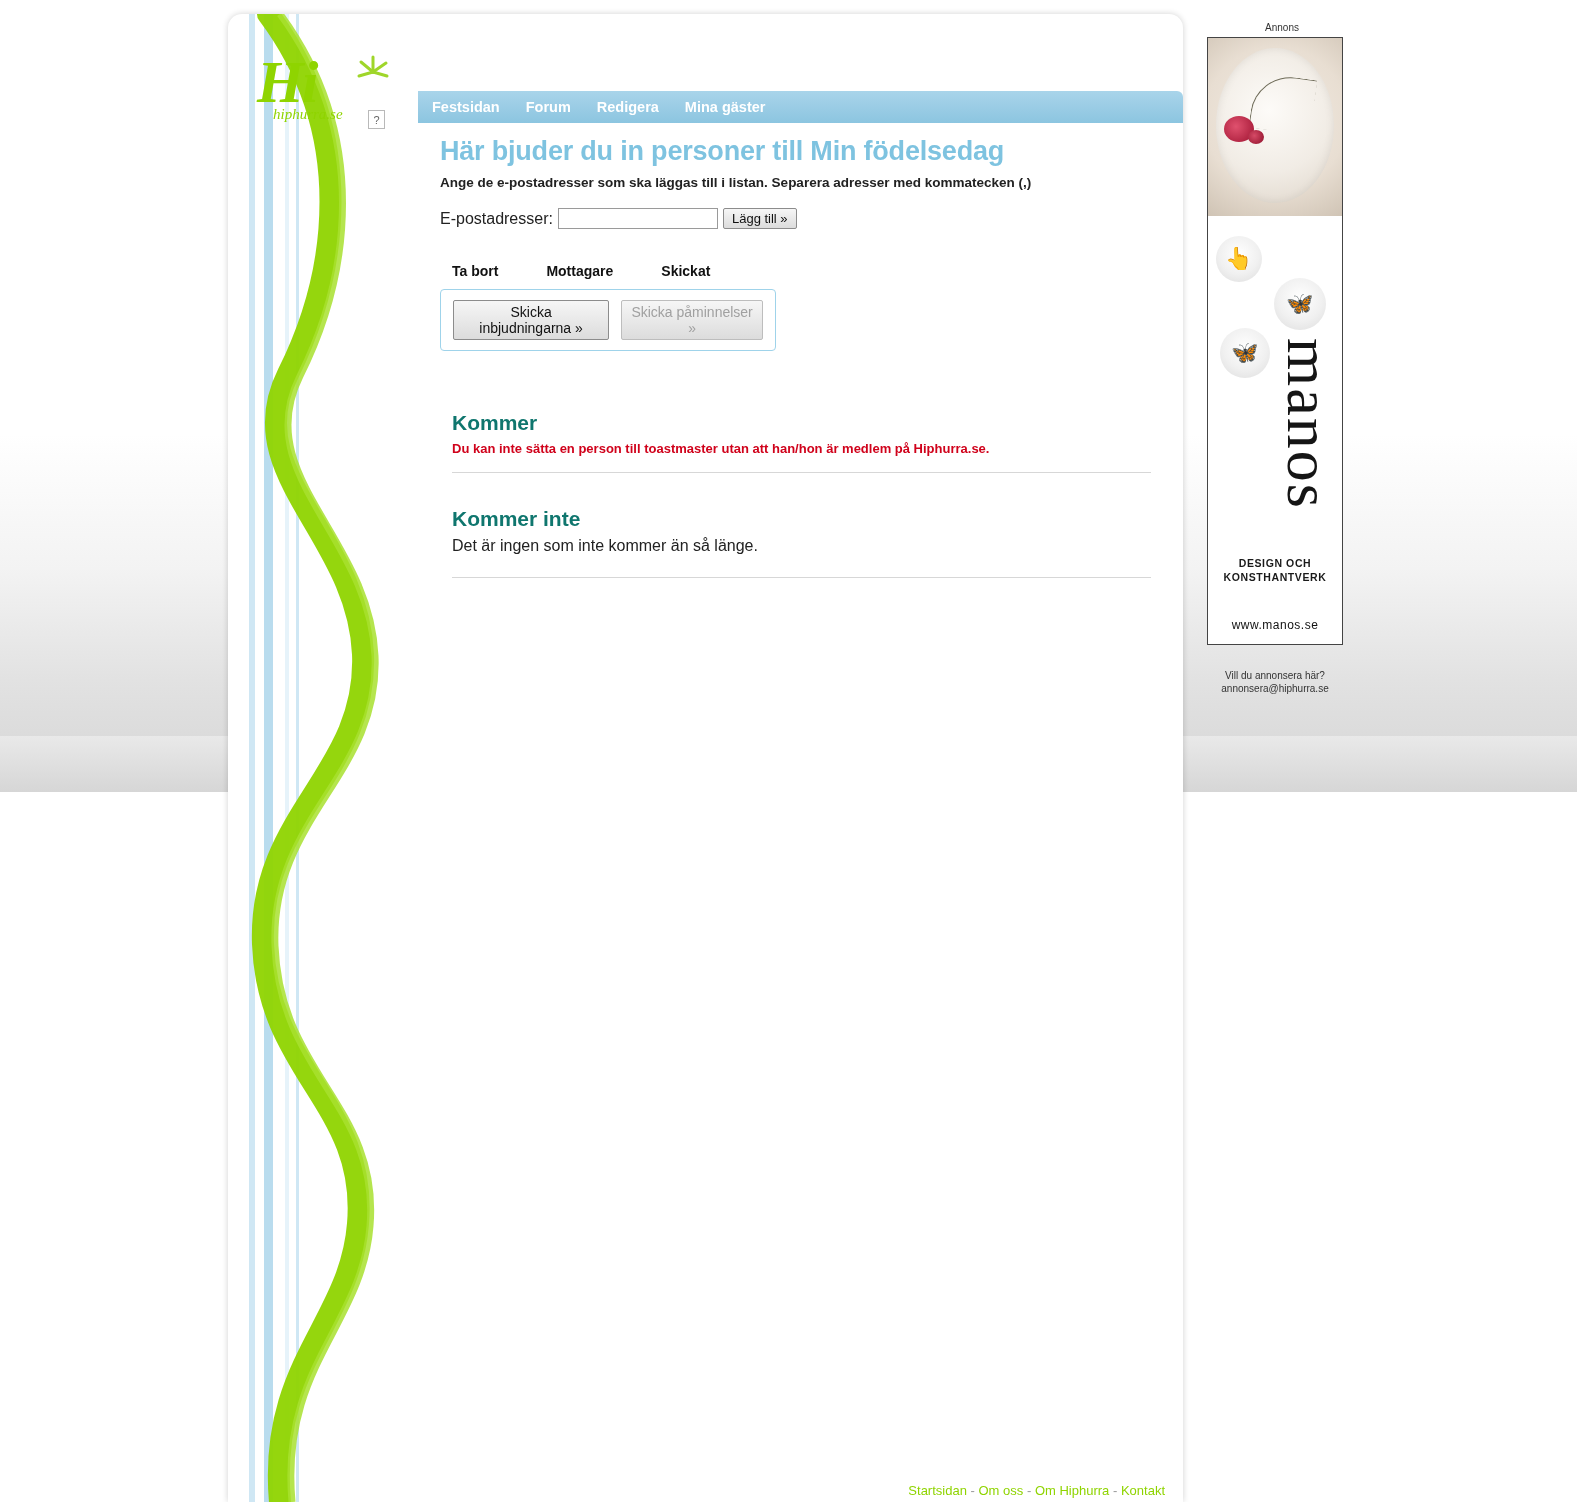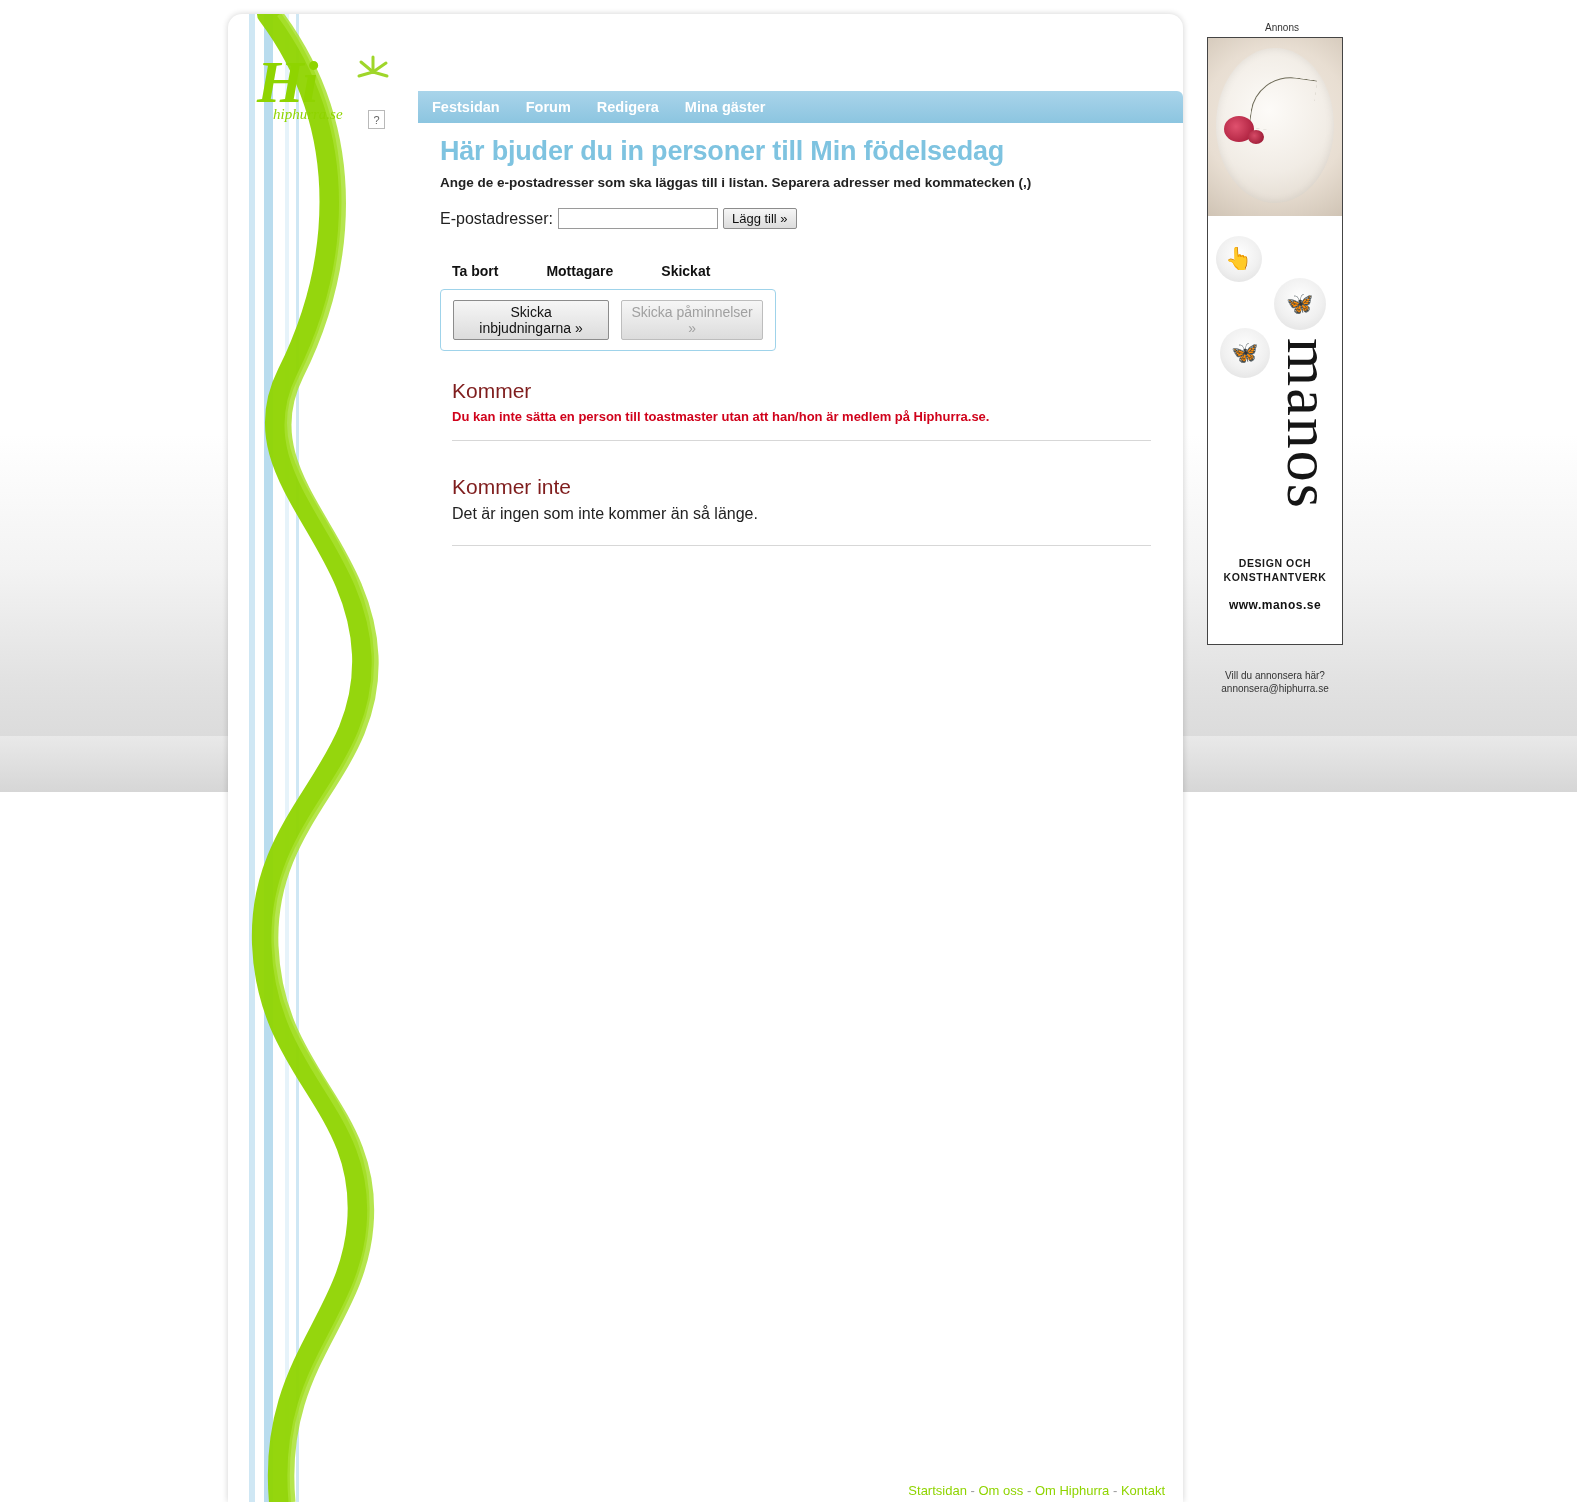--- a/index.html
+++ b/index.html
@@ -218,24 +218,24 @@
     border-radius: 4px;
     padding: 10px 12px;
     width: 336px;
     display: flex;
     gap: 12px;
     align-items: center;
   }
   .action-box .btn { font-size: 14px; padding: 3px 9px; }
 
   h2.section {
-    margin: 28px 0 6px 12px;
+    margin: 60px 0 6px 12px;
     font-size: 21px;
-    color: #7f1d1d;
-    font-weight: normal;
+    color: #0f766e;
+    font-weight: bold;
   }
   .warn {
     margin: 0 0 0 12px;
     color: #d0021b;
     font-size: 13px;
     font-weight: bold;
   }
   .hr {
     margin: 16px 12px 0 12px;
     border-top: 1px solid #d7d7d7;
@@ -343,24 +343,24 @@
     left: 0; right: 0; top: 518px;
     text-align: center;
     font-size: 10.5px;
     font-weight: bold;
     color: #1a1a1a;
     letter-spacing: 0.6px;
     line-height: 14px;
   }
   .ad-url {
     position: absolute;
-    left: 0; right: 0; top: 560px;
+    left: 0; right: 0; top: 580px;
     text-align: center;
     font-size: 12px;
-    font-weight: bold;
+    font-weight: normal;
     color: #111;
     letter-spacing: 0.5px;
   }
   .ad-contact {
     margin-top: 24px;
     text-align: center;
     font-size: 10px;
     color: #333;
     line-height: 13px;
     width: 136px;

